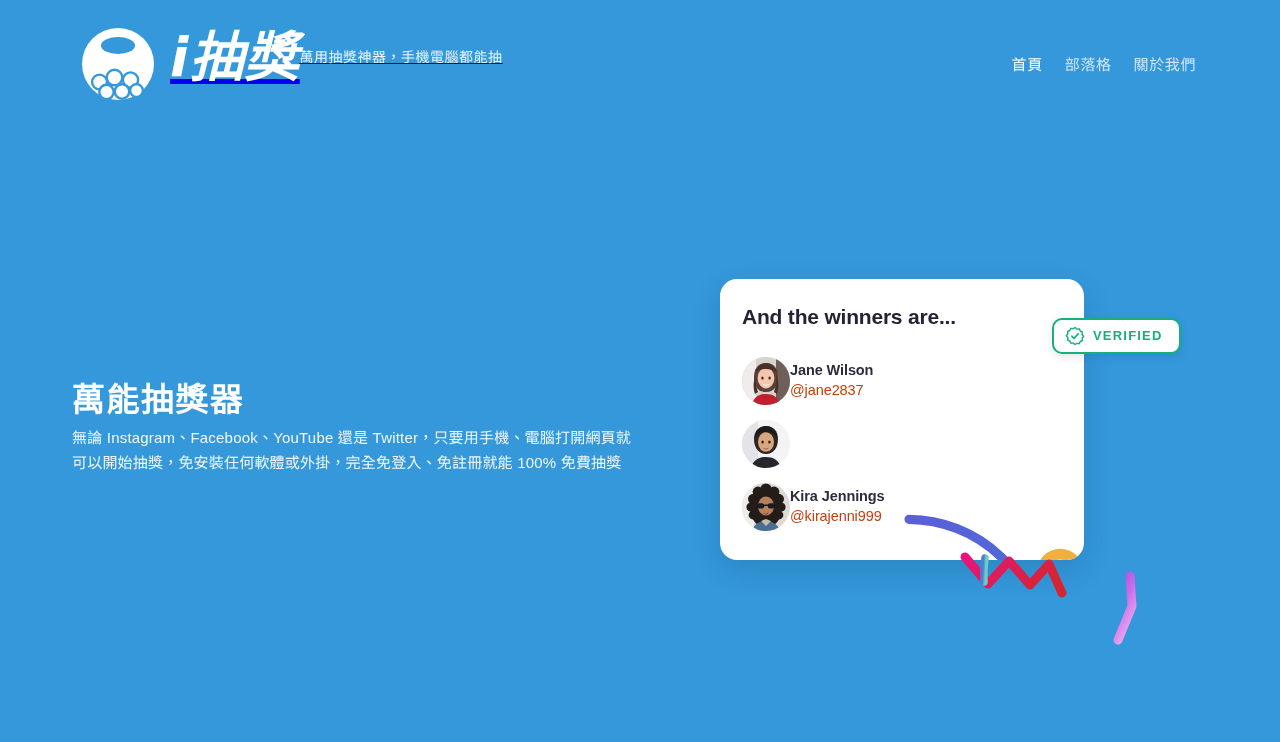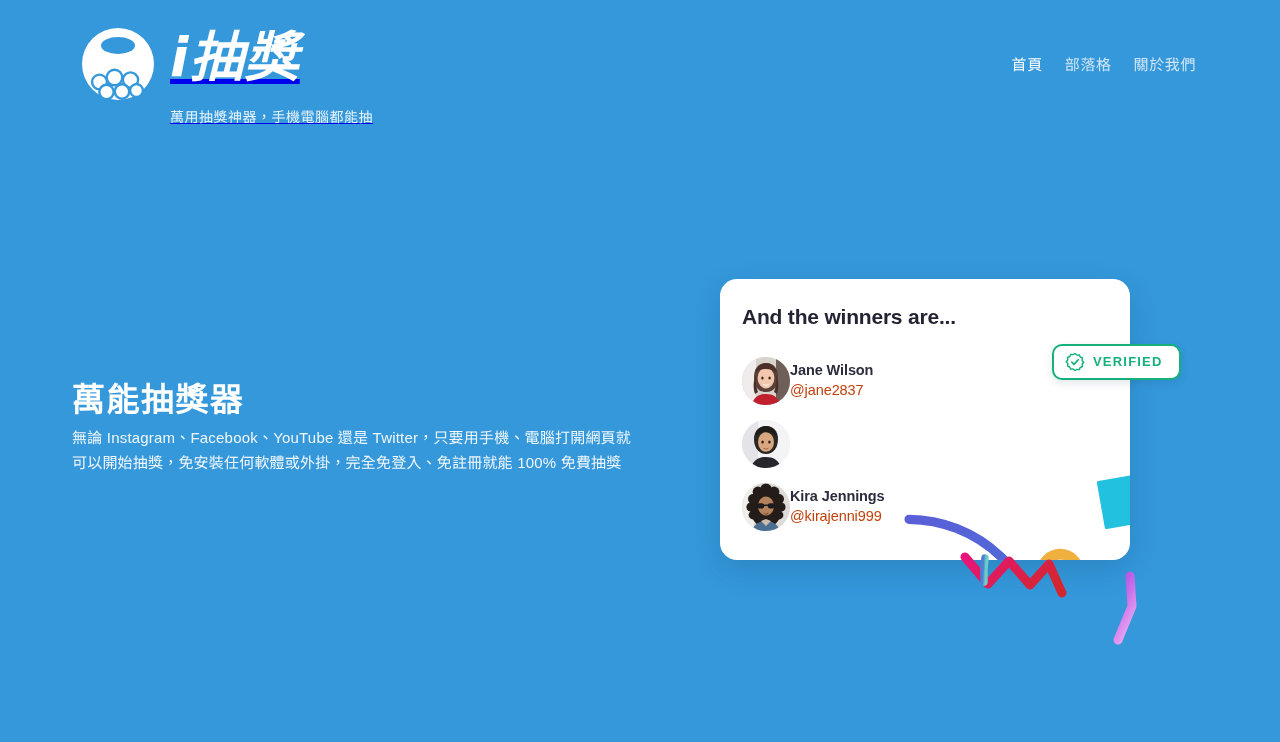--- a/index.html
+++ b/index.html
@@ -37,21 +37,21 @@
 
   .brand-mark {
     width: 80px;
     height: 80px;
     flex: 0 0 80px;
     margin-top: 2px;
   }
 
   .brand-text {
     display: flex;
-    flex-direction: column;
+    flex-direction: row;
     padding-top: 6px;
     text-decoration: underline;
   }
 
   .brand-title {
     font-family: "DejaVu Sans", sans-serif;
     font-size: 54px;
     line-height: 60px;
     font-weight: 700;
     font-style: italic;
@@ -120,21 +120,21 @@
     left: 700px;
     top: 262px;
     width: 500px;
     height: 360px;
   }
 
   .winners-card {
     position: absolute;
     left: 20px;
     top: 17px;
-    width: 410px;
+    width: 364px;
     height: 281px;
     background: #ffffff;
     border-radius: 17px;
     box-shadow: 0 10px 28px rgba(12, 48, 80, 0.17);
     overflow: hidden;
     z-index: 2;
   }
 
   .winners-title {
     position: absolute;
@@ -189,21 +189,21 @@
     font-weight: 400;
     color: #c2410c;
     letter-spacing: -0.1px;
     white-space: nowrap;
   }
 
   
   .verified-badge {
     position: absolute;
     left: 352px;
-    top: 82px;
+    top: 56px;
     height: 36px;
     padding: 0 16px 0 11px;
     background: #ffffff;
     border: 2px solid #16b07a;
     border-radius: 10px;
     display: flex;
     align-items: center;
     gap: 8px;
     z-index: 4;
     box-shadow: 0 3px 9px rgba(12, 48, 80, 0.12);

